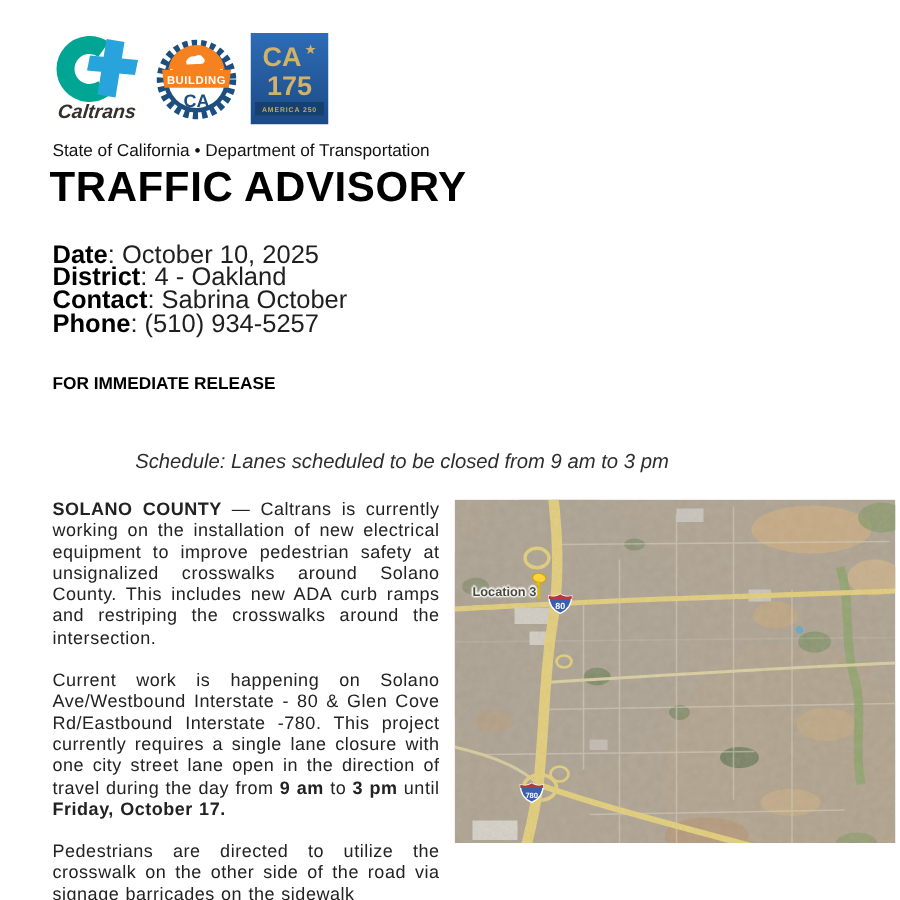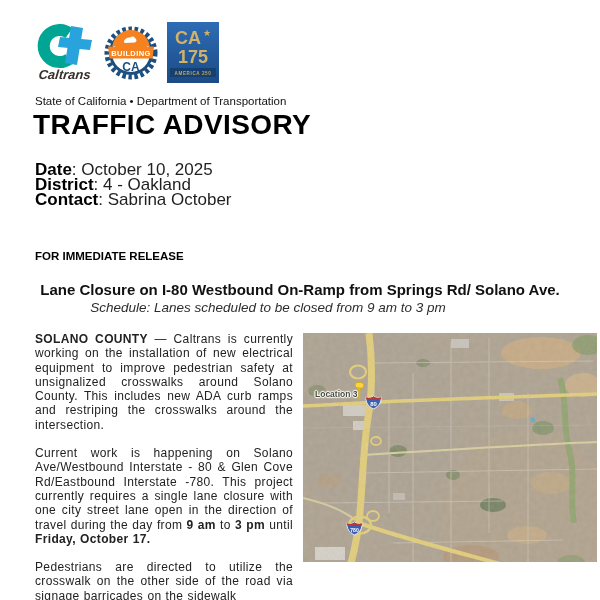--- a/index.html
+++ b/index.html
@@ -67,25 +67,25 @@
     <text x="26" y="52.5" text-anchor="middle" font-size="4.6" font-weight="bold" fill="#C8A85C" letter-spacing="0.6">AMERICA 250</text>
   </svg>
 
   <div class="abs agency">State of California • Department of Transportation</div>
   <div class="abs title">TRAFFIC ADVISORY</div>
 
   <div class="abs meta">
     <div><b>Date</b><span>: October 10, 2025</span></div>
     <div><b>District</b><span>: 4 - Oakland</span></div>
     <div><b>Contact</b><span>: Sabrina October</span></div>
+    <div><b>Phone</b><span>: (510) 934-5257</span></div>
   </div>
 
   <div class="abs release">FOR IMMEDIATE RELEASE</div>
 
-  <div class="abs headline">Lane Closure on I-80 Westbound On-Ramp from Springs Rd/ Solano Ave.</div>
   <div class="abs schedule">Schedule: Lanes scheduled to be closed from 9 am to 3 pm</div>
 
   <div class="abs textcol">
     <p><b>SOLANO COUNTY</b><span> — Caltrans is currently working on the installation of new electrical equipment to improve pedestrian safety at unsignalized crosswalks around Solano County. This includes new ADA curb ramps and restriping the crosswalks around the intersection.</span></p>
     <p><span>Current work is happening on Solano Ave/Westbound Interstate - 80 &amp; Glen Cove Rd/Eastbound Interstate -780. This project currently requires a single lane closure with one city street lane open in the direction of travel during the day from </span><b>9 am</b><span> to </span><b>3 pm</b><span> until </span><b>Friday, October 17.</b></p>
     <p><span>Pedestrians are directed to utilize the crosswalk on the other side of the road via signage barricades on the sidewalk</span></p>
   </div>
 
   <div class="abs mapbox">
     <svg class="base" width="294" height="267" viewBox="0 0 294 267">

